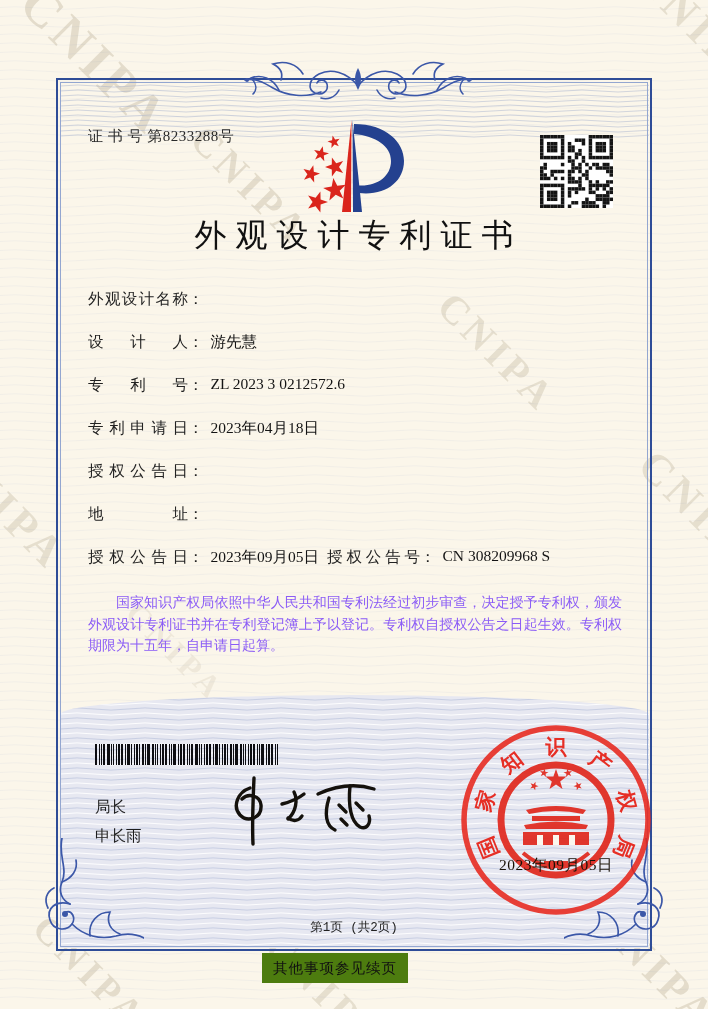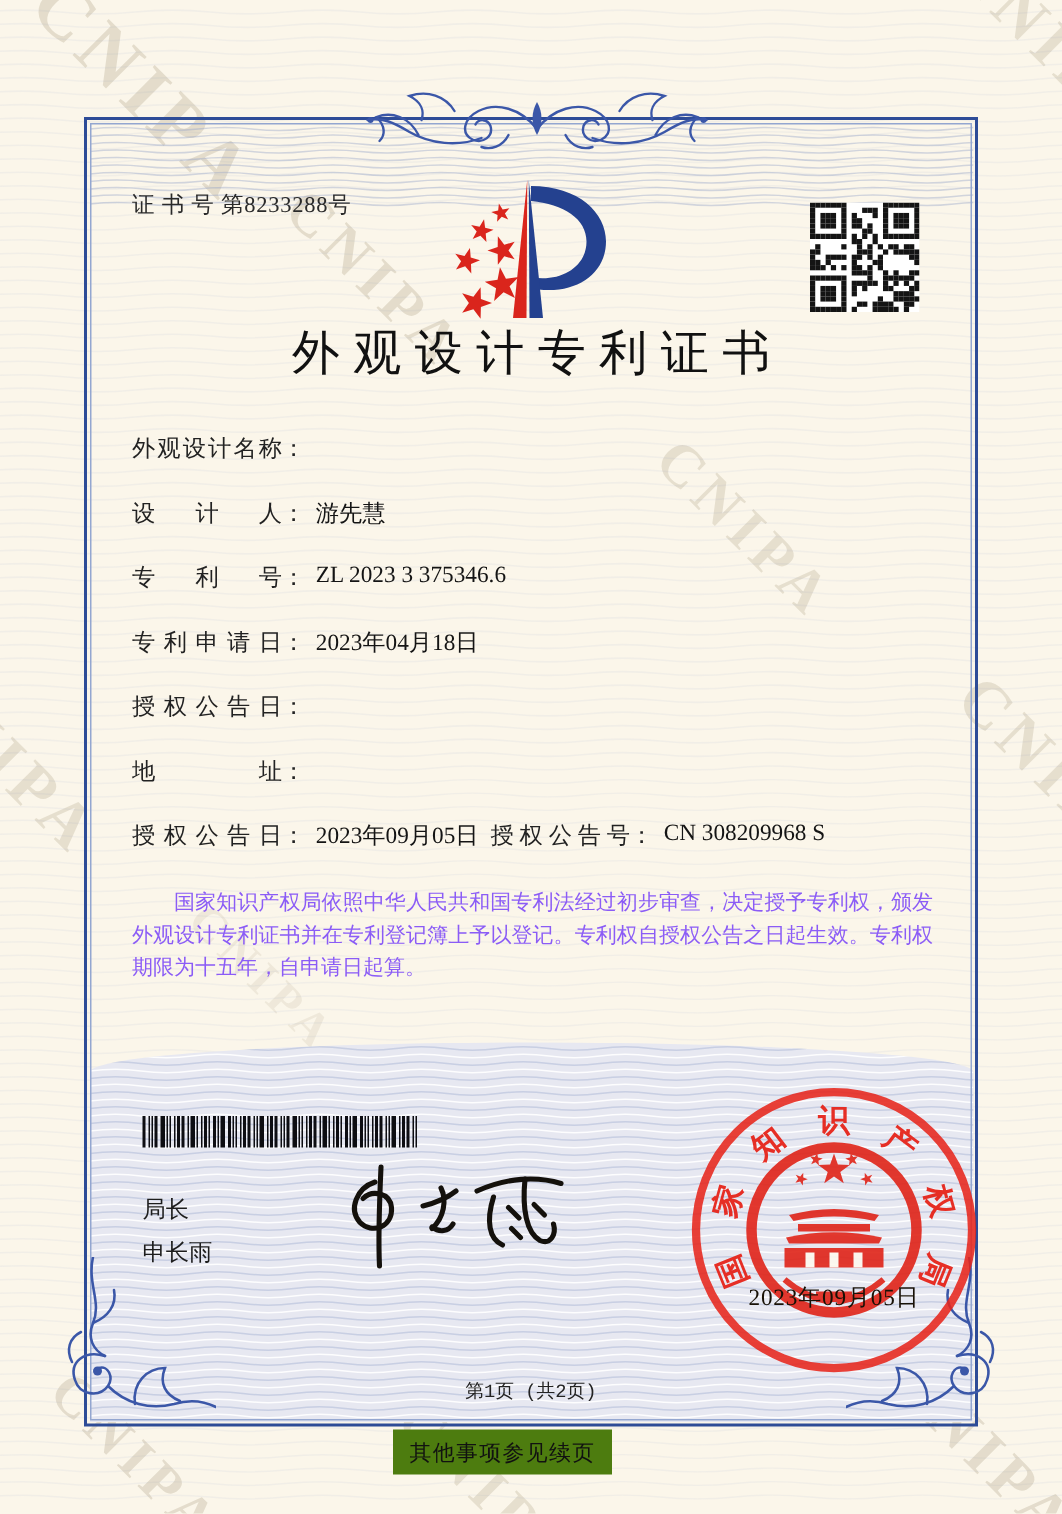--- a/index.html
+++ b/index.html
@@ -570,21 +570,21 @@
       <span class="colon">：</span>
   </div>
   <div class="field-row">
     <span class="flabel">设计人</span>
       <span class="colon">：</span>
     <span class="fvalue">游先慧</span>
   </div>
   <div class="field-row">
     <span class="flabel">专利号</span>
       <span class="colon">：</span>
-    <span class="fvalue">ZL 2023 3 375346.6</span>
+    <span class="fvalue">ZL 2023 3 0212572.6</span>
   </div>
   <div class="field-row">
     <span class="flabel">专利申请日</span>
       <span class="colon">：</span>
     <span class="fvalue">2023年04月18日</span>
   </div>
   <div class="field-row">
     <span class="flabel">授权公告日</span>
       <span class="colon">：</span>
   </div>

